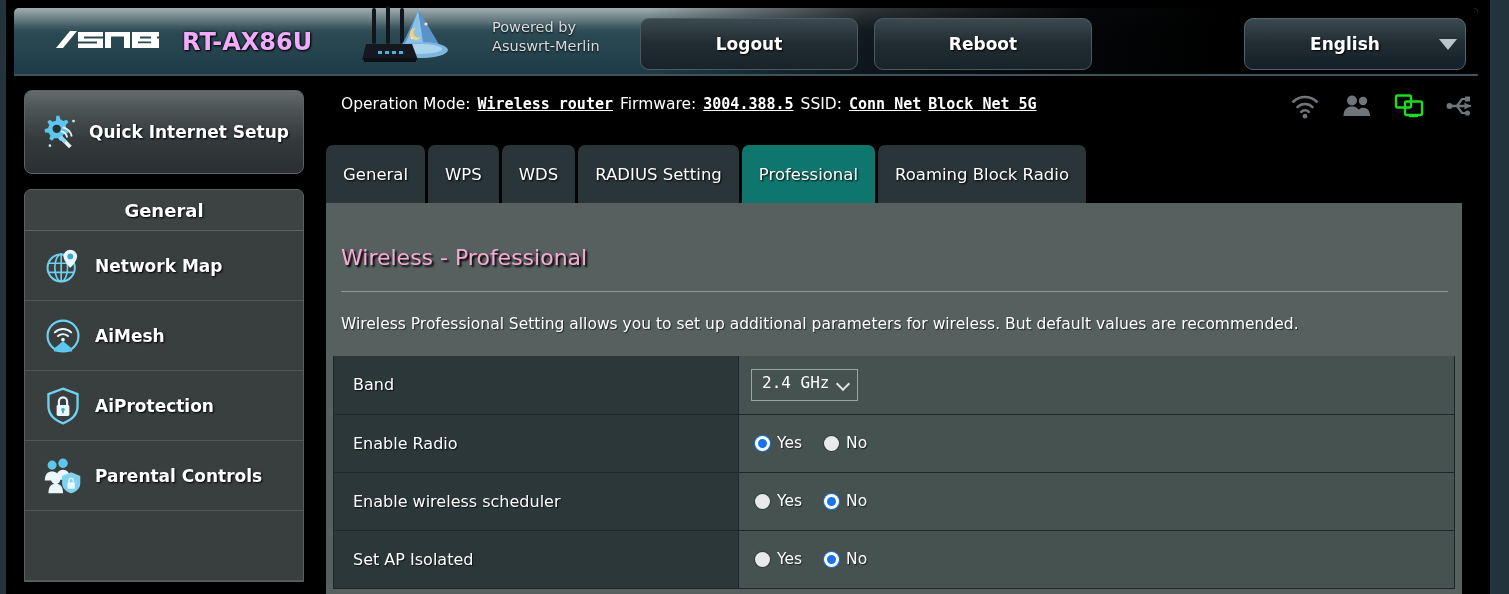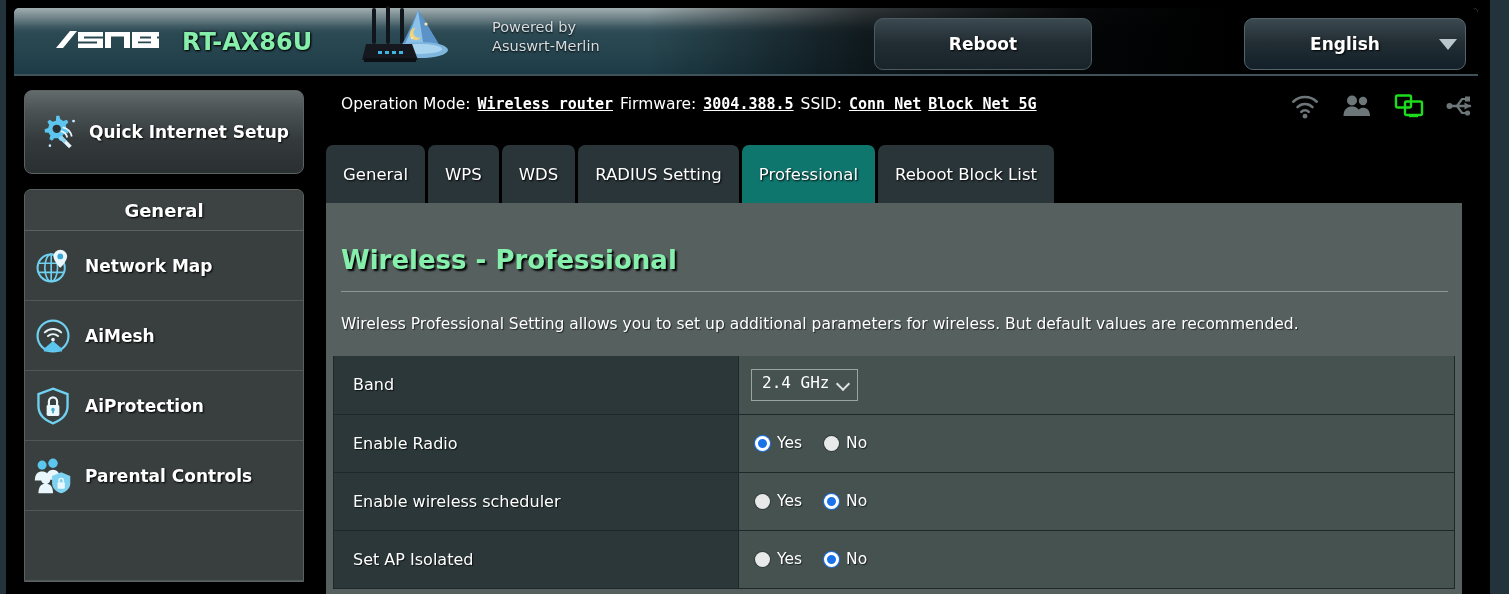--- a/index.html
+++ b/index.html
@@ -57,21 +57,21 @@
   #asus-logo {
     position: absolute;
     left: 55px; top: 28px;
     width: 115px; height: 24px;
   }
   #model-name {
     position: absolute;
     left: 182px; top: 28px;
     font-size: 24px;
     font-weight: bold;
-    color: #86efac;
+    color: #f0abfc;
     letter-spacing: 0px;
     text-shadow: 1px 1px 2px #000, 0 0 3px rgba(0,0,0,0.9);
     font-family: "DejaVu Sans", sans-serif;
   }
 
   
   #merlin-art {
     position: absolute;
     left: 360px; top: 4px;
     width: 120px; height: 66px;
@@ -199,21 +199,21 @@
     display: flex; align-items: center; justify-content: center;
     font-size: 18px; font-weight: bold; color: #ffffff;
     background: #3c4342;
     border-bottom: 1px solid #5a6160;
     text-shadow: 1px 1px 2px #000;
   }
   .menu-item {
     height: 70px;
     display: flex;
     align-items: center;
-    padding-left: 8px;
+    padding-left: 18px;
     border-bottom: 1px solid #505756;
     background: #383f3e;
     cursor: pointer;
   }
   .menu-item .mi-label {
     margin-left: 12px;
     font-size: 17px;
     font-weight: bold;
     color: #ffffff;
     text-shadow: 1px 1px 2px #000;
@@ -249,23 +249,23 @@
   
   #content {
     position: absolute;
     left: 326px; top: 203px;
     width: 1136px; height: 391px;
     background: #56605f;
   }
   #content-title {
     position: absolute;
     left: 15px; top: 42px;
-    font-size: 26px;
-    font-weight: bold;
-    color: #86efac;
+    font-size: 22px;
+    font-weight: normal;
+    color: #f9a8d4;
     text-shadow: 2px 2px 2px #000;
     font-family: "DejaVu Sans", sans-serif;
   }
   #title-rule {
     position: absolute;
     left: 15px; top: 88px;
     width: 1107px; height: 1px;
     background: #8e9695;
   }
   #content-desc {
@@ -393,20 +393,21 @@
     <rect x="25" y="47" width="4" height="3" fill="#3fb7e0"></rect>
     <rect x="32" y="47" width="4" height="3" fill="#3fb7e0"></rect>
     <rect x="39" y="47" width="4" height="3" fill="#3fb7e0"></rect>
   </svg>
 
   <div id="powered-by">
     <span class="l1">Powered by</span>
     <span class="l2">Asuswrt-Merlin</span>
   </div>
 
+  <div class="hdr-btn" id="btn-logout">Logout</div>
   <div class="hdr-btn" id="btn-reboot">Reboot</div>
 
   <div id="lang-select">
     <span class="lang-label">English</span>
     <span id="lang-caret">
         <i></i>
       </span>
   </div>
 
   <div id="status-line">
@@ -515,21 +516,21 @@
       <div class="menu-item"></div>
     </div>
   </div>
 
   <div id="tabs">
     <div class="tab">General</div>
     <div class="tab">WPS</div>
     <div class="tab">WDS</div>
     <div class="tab">RADIUS Setting</div>
     <div class="tab active">Professional</div>
-    <div class="tab">Reboot Block List</div>
+    <div class="tab">Roaming Block Radio</div>
   </div>
 
   <div id="content">
     <div id="content-title">Wireless - Professional</div>
     <div id="title-rule"></div>
     <div id="content-desc">Wireless Professional Setting allows you to set up additional parameters for wireless. But default values are recommended.</div>
 
     <table id="settings-table">
       <tbody>
         <tr>

